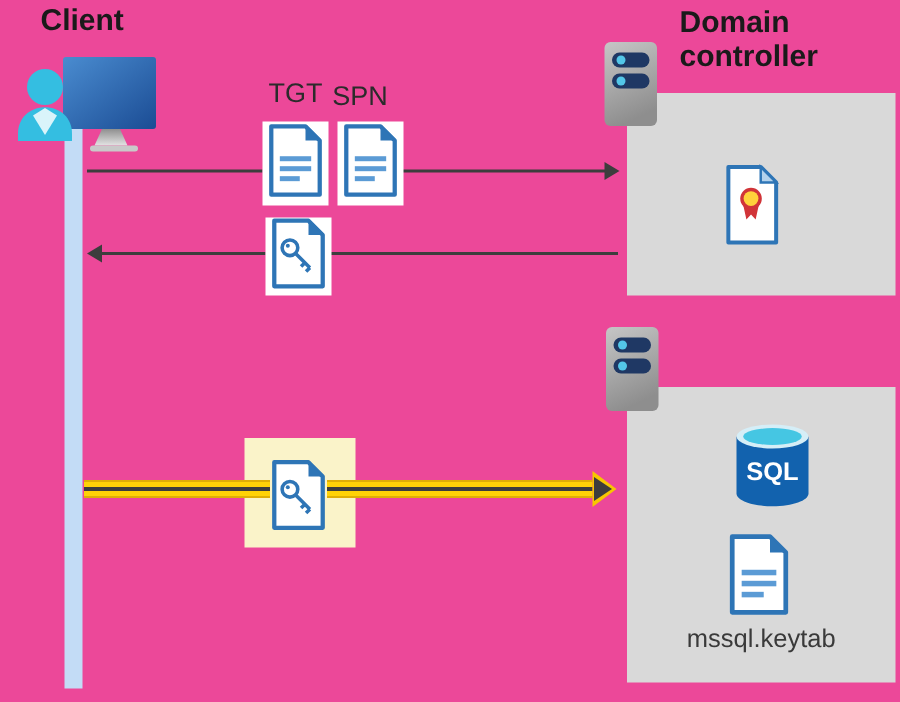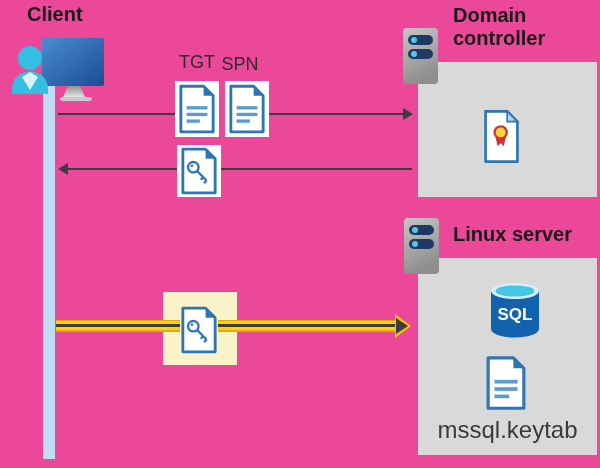--- a/index.html
+++ b/index.html
@@ -3,40 +3,40 @@
 <meta charset="utf-8">
 <style>
   html,body{margin:0;padding:0;}
   body{font-family:"Liberation Sans", sans-serif; background:#ffffff;}
   .stage{position:relative; width:600px; height:468px; background:#ec4899; overflow:hidden;}
   .abs{position:absolute;}
 
   
   .hdr{font-weight:bold; font-size:20px; color:#1a1a1a; line-height:1.15;}
   .ticket-label{font-size:18px; color:#2b2b2b; text-align:center;}
-  .file-label{font-size:24px; color:#3a3a3a; text-align:center;}
+  .file-label{font-size:17px; color:#3a3a3a; text-align:center;}
 
   
   .panel{background:#d9d9d9; z-index:1;}
   .timeline{background:#c3dcf6; z-index:1;}
 
   
   .gline{height:2px; background:#3d3d3d; z-index:3;}
   .head-right{width:0;height:0;border-top:6px solid transparent;border-bottom:6px solid transparent;border-left:10px solid #3d3d3d; z-index:3;}
   .head-left{width:0;height:0;border-top:6px solid transparent;border-bottom:6px solid transparent;border-right:10px solid #3d3d3d; z-index:3;}
 
   
   .ybox{background:#faf3c9; z-index:2;}
   .yline{height:12px; z-index:3;
     background:linear-gradient(to bottom,#dfae06 0 1.5px,#ffd207 1.5px 4.5px,#3d3d3d 4.5px 7.5px,#ffd207 7.5px 10.5px,#dfae06 10.5px 12px);}
   .yhead-outer{width:0;height:0;border-top:12px solid transparent;border-bottom:12px solid transparent;border-left:16px solid #f7c700; z-index:3;}
   .yhead-inner{width:0;height:0;border-top:8px solid transparent;border-bottom:8px solid transparent;border-left:12px solid #3d3d3d; z-index:4;}
 
   
-  .icon{z-index:5; display:flex; align-items:center; justify-content:center;}
+  .icon{z-index:5; display:flex; justify-content:center;}
   .icon.padwhite{background:#ffffff;}
   svg{display:block;}
   .label{z-index:6;}
 </style>
 </head>
 <body>
 
 <div class="stage">
 
   <div class="abs timeline" style="left:43px;top:84px;width:12px;height:375px;"></div>
@@ -133,21 +133,20 @@
   <div class="abs icon" style="left:483px;top:109px;">
     <svg width="37" height="55" viewBox="0 0 36 53">
       <path d="M2.5 2 h21 l10 10 v39 h-31 z" fill="#ffffff" stroke="#2e75b6" stroke-width="2.6" stroke-linejoin="round"></path>
       <path d="M23.5 2 v10 h10 z" fill="#b3d2ec" stroke="#2e75b6" stroke-width="1.6"></path>
       <path d="M12 26 l2.2 10 l3 -3.2 l3 3.2 l2.2 -10 z" fill="#d13438"></path>
       <circle cx="17.2" cy="22.5" r="7" fill="#d13438"></circle>
       <circle cx="17.2" cy="22.5" r="4.8" fill="#ffd23b"></circle>
     </svg>
   </div>
 
-  <div class="abs hdr label" style="left:453px;top:223px;">Linux server</div>
 
   <div class="abs icon" style="left:403px;top:217px;">
     <svg width="37" height="58" viewBox="0 0 37 58">
       <defs>
         <linearGradient id="srv2" x1="0" y1="0" x2="0.3" y2="1">
           <stop offset="0" stop-color="#c6c6c6"></stop>
             <stop offset="1" stop-color="#8e8e8e"></stop>
         </linearGradient>
       </defs>
       <rect x="1" y="1" width="35" height="56" rx="4" fill="url(#srv2)"></rect>

